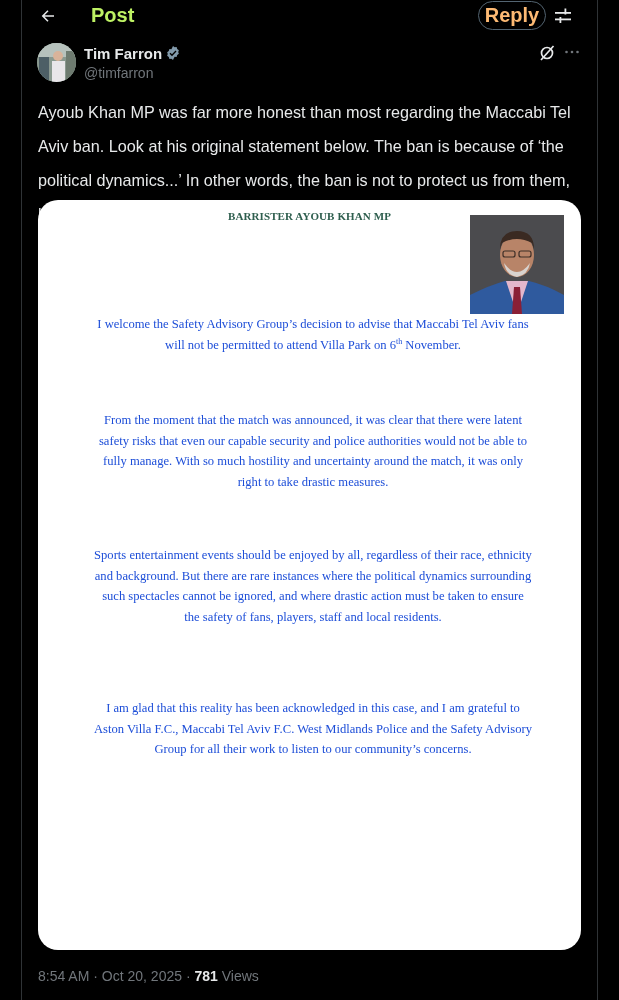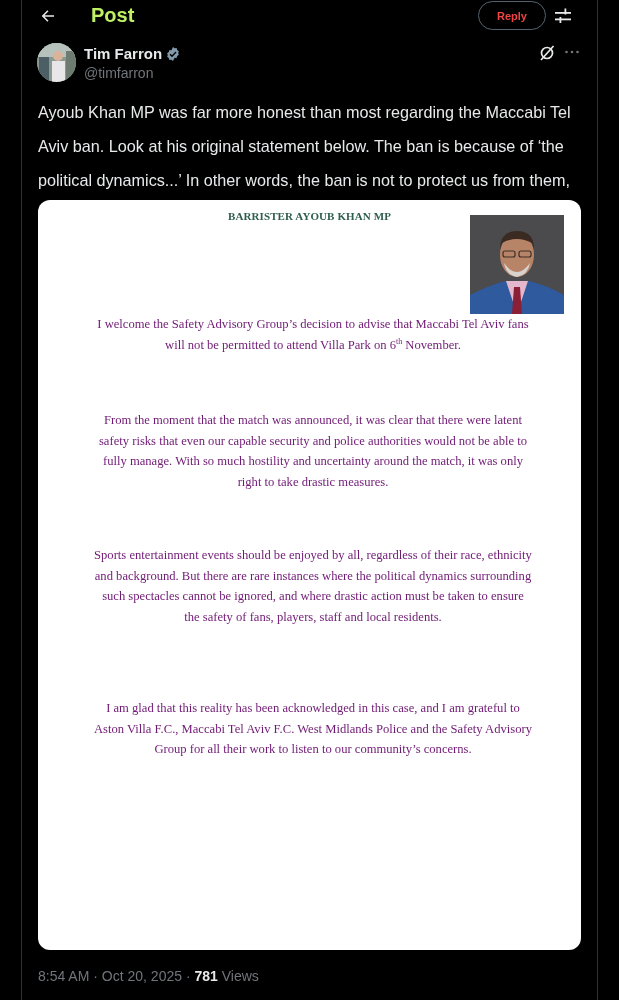--- a/index.html
+++ b/index.html
@@ -7,39 +7,39 @@
     width: 619px; height: 1000px; overflow: hidden; position: relative;
     font-family: "Liberation Sans", "DejaVu Sans", sans-serif; color: #e7e9ea;
   }
   .col-border-left { position: absolute; left: 21px; top: 0; width: 1px; height: 1000px; background: #2f3336; }
   .col-border-right { position: absolute; left: 597px; top: 0; width: 1px; height: 1000px; background: #2f3336; }
 
   
   .header { position: absolute; left: 22px; top: 0; width: 575px; height: 34px; }
   .back-btn { position: absolute; left: 14px; top: 4px; width: 24px; height: 24px; display: flex; align-items: center; justify-content: center; color: #e7e9ea; font-size: 20px; cursor: pointer; }
   .page-title { position: absolute; left: 69px; top: 4px; font-size: 20px; font-weight: bold; color: #bef264; }
-  .reply-btn { position: absolute; left: 456px; top: 1px; width: 68px; height: 29px; border: 1px solid #536471; border-radius: 16px; box-sizing: border-box; display: flex; align-items: center; justify-content: center; font-size: 11px; font-weight: bold; color: #ef4444; cursor: pointer; }
+  .reply-btn { position: absolute; left: 456px; top: 1px; width: 68px; height: 29px; border: 1px solid #536471; border-radius: 16px; box-sizing: border-box; display: flex; align-items: center; justify-content: center; font-size: 20px; font-weight: bold; color: #fdba74; cursor: pointer; }
   .filter-icon { position: absolute; left: 531px; top: 6px; width: 20px; height: 20px; cursor: pointer; }
 
   
   .avatar { position: absolute; left: 37px; top: 43px; width: 39px; height: 39px; border-radius: 50%; overflow: hidden; background: #6b7a72; }
-  .author-name { position: absolute; left: 84px; top: 45px; font-size: 15px; font-weight: bold; color: #e7e9ea; display: flex; align-items: center; gap: 3px; }
+  .author-name { position: absolute; left: 84px; top: 45px; font-size: 15px; font-weight: bold; color: #e7e9ea; display: flex; align-items: flex-start; gap: 3px; }
   .verified-icon { width: 16px; height: 16px; }
   .author-handle { position: absolute; left: 84px; top: 65px; font-size: 14px; color: #71767b; }
   .grok-icon { position: absolute; left: 538px; top: 44px; width: 18px; height: 18px; cursor: pointer; }
   .more-icon { position: absolute; left: 564px; top: 44px; width: 16px; height: 16px; color: #71767b; font-size: 14px; letter-spacing: 1px; cursor: pointer; line-height: 14px; }
 
   
   .tweet-text { position: absolute; left: 38px; top: 95px; width: 552px; font-size: 16.2px; line-height: 34px; color: #e7e9ea; }
 
   
-  .media-card { position: absolute; left: 38px; top: 200px; width: 543px; height: 750px; background: #fff; border-radius: 12px; overflow: hidden; cursor: pointer; }
+  .media-card { position: absolute; left: 38px; top: 200px; width: 543px; height: 750px; background: #fff; border-radius: 20px; overflow: hidden; cursor: pointer; }
   .doc-heading { position: absolute; left: 0; top: 10px; width: 543px; text-align: center; font-family: "Liberation Serif", "DejaVu Serif", serif; font-weight: bold; font-size: 11px; color: #2e5e4e; letter-spacing: 0.1px; }
   .doc-photo { position: absolute; left: 432px; top: 15px; width: 94px; height: 99px; overflow: hidden; background: #4a4a4c; }
-  .doc-para { position: absolute; left: 55px; width: 440px; text-align: center; font-family: "Liberation Serif", "DejaVu Serif", serif; font-size: 12.6px; line-height: 20.5px; color: #701a75; }
+  .doc-para { position: absolute; left: 55px; width: 440px; text-align: center; font-family: "Liberation Serif", "DejaVu Serif", serif; font-size: 12.6px; line-height: 20.5px; color: #1d4ed8; }
   .doc-para sup { font-size: 8px; vertical-align: super; line-height: 0; }
   .doc-footer { position: absolute; left: 0; top: 700px; width: 543px; text-align: center; font-family: "Liberation Serif", "DejaVu Serif", serif; color: #2e5e4e; }
   .doc-footer .addr { font-size: 11px; font-weight: bold; line-height: 16px; }
   .doc-footer .small { font-size: 8.5px; line-height: 12px; color: #3c6b5b; margin-top: 48px; }
 
   
   .meta { position: absolute; left: 38px; top: 968px; font-size: 14px; color: #71767b; }
   .meta b { color: #e7e9ea; font-weight: bold; }
 </style>
 </head>

